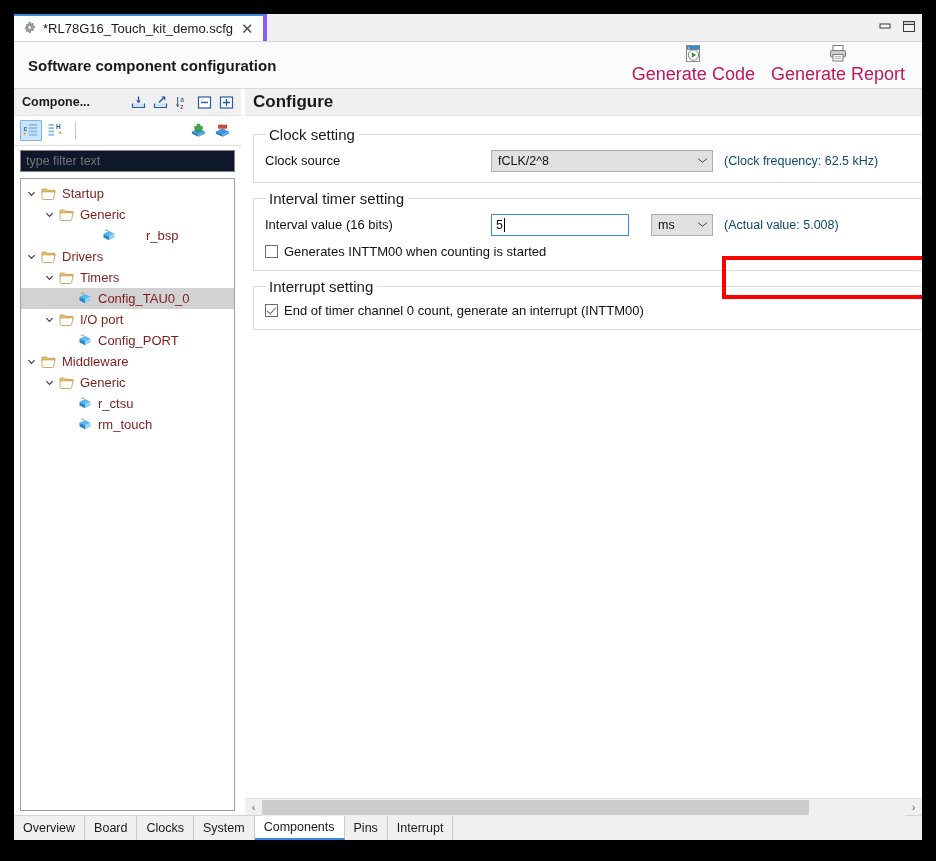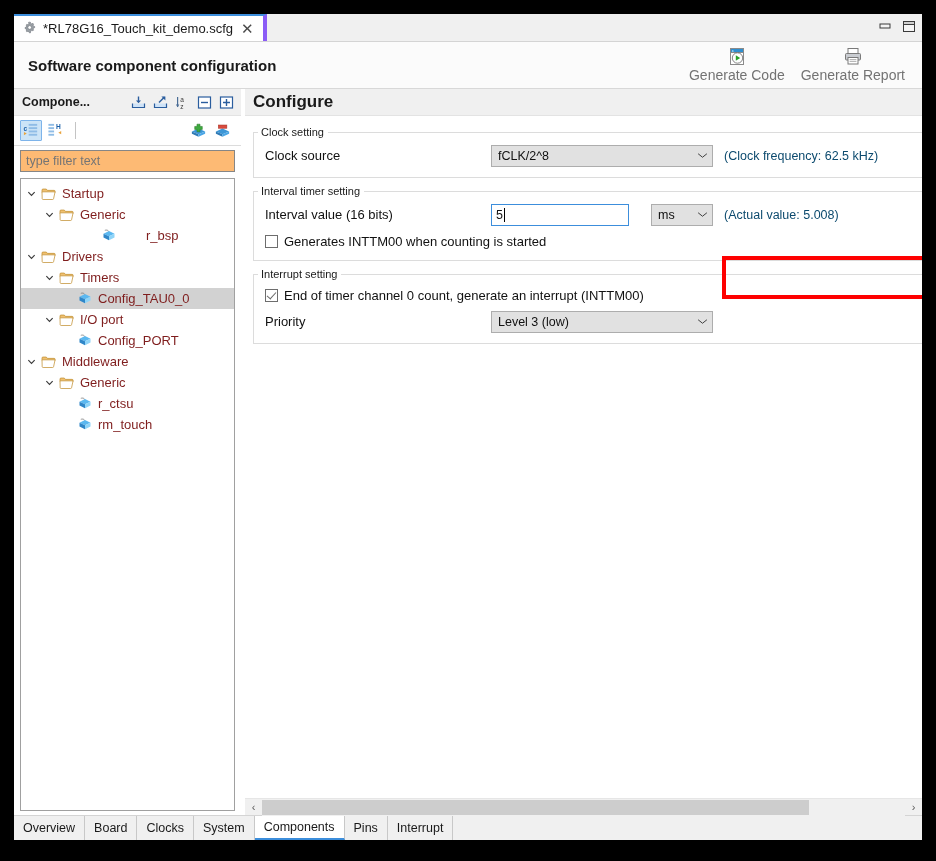--- a/index.html
+++ b/index.html
@@ -68,21 +68,21 @@
   .page-title { font-size: 15px; font-weight: bold; color: #1a1a1a; }
   .toolbuttons {
     margin-left: auto; display: flex; gap: 2px; align-items: flex-end;
     padding-bottom: 2px;
   }
   .toolbtn {
     display: flex; flex-direction: column; align-items: center;
     padding: 1px 7px 0 7px; cursor: pointer;
   }
   .toolbtn .glyph { height: 19px; margin-bottom: 1px; }
-  .toolbtn .lbl { font-size: 14px; color: #737373; white-space: nowrap; }
+  .toolbtn .lbl { font-size: 18px; color: #be185d; white-space: nowrap; }
 
   
   .body {
     flex: 1 1 auto;
     display: flex;
     background: #ffffff;
     min-height: 0;
     padding: 0;
   }
 
@@ -115,21 +115,21 @@
     gap: 2px;
   }
   .tb-ic { width: 22px; height: 21px; cursor: pointer; display: flex;
            align-items: center; justify-content: center; border-radius: 1px; }
   .tb-ic.sel { background: #cce4f7; border: 1px solid #7eb4ea; }
   .tb-sep { width: 1px; height: 17px; background: #c4c4c4; margin: 0 7px; }
   .tb-spacer { flex: 1 1 auto; }
   .filterwrap { padding: 4px 6px 4px 6px; background: #ffffff; }
   .filterbox {
     width: 100%; height: 22px;
-    border: 1px solid #868686; background: #fdba74;
+    border: 1px solid #868686; background: #0f172a;
     font-size: 12.5px; color: #6d6d6d;
     padding: 0 5px; outline: none;
     font-family: "Liberation Sans", sans-serif;
   }
   .treewrap {
     flex: 1 1 auto;
     margin: 2px 6px 4px 6px;
     border: 1px solid #a0a0a0;
     background: #ffffff;
     overflow: hidden;
@@ -172,22 +172,22 @@
   }
 
   fieldset.grp {
     border: 1px solid #dcdcdc;
     border-right: none;
     margin: 0 0 7px 0;
     padding: 3px 0 7px 0;
     min-width: 0;
   }
   fieldset.grp > legend {
-    font-size: 11px; color: #1a1a1a;
-    padding: 0 4px 0 3px; margin-left: 4px;
+    font-size: 15px; color: #1a1a1a;
+    padding: 0 4px 0 3px; margin-left: 12px;
   }
   .frow {
     display: flex; align-items: center;
     height: 29px;
     padding-left: 11px;
   }
   .flabel {
     width: 226px; flex: 0 0 auto;
     font-size: 13px; color: #111111;
   }
@@ -661,31 +661,20 @@
         </fieldset>
 
         <fieldset class="grp">
           <legend>Interrupt setting</legend>
 
           <div class="cbrow">
             <span class="cbox checked"></span>
             <span>End of timer channel 0 count, generate an interrupt (INTTM00)</span>
           </div>
 
-          <div class="frow">
-            <span class="flabel">Priority</span>
-            <span class="combo combo-wide">
-              <span class="cval">Level 3 (low)</span>
-              <span class="carrow">
-                <svg viewBox="0 0 12 8" width="11" height="7">
-                    <path d="M1 2l5 4 5-4" fill="none" stroke="#3a3a3a" stroke-width="1.1"></path>
-                  </svg>
-              </span>
-            </span>
-          </div>
         </fieldset>
 
         <div class="redbox"></div>
       </div>
 
       <div class="hscroll">
         <span class="sbtn">‹</span>
         <span class="strack">
           <span class="sthumb" style="width: 85%;"></span>
         </span>

